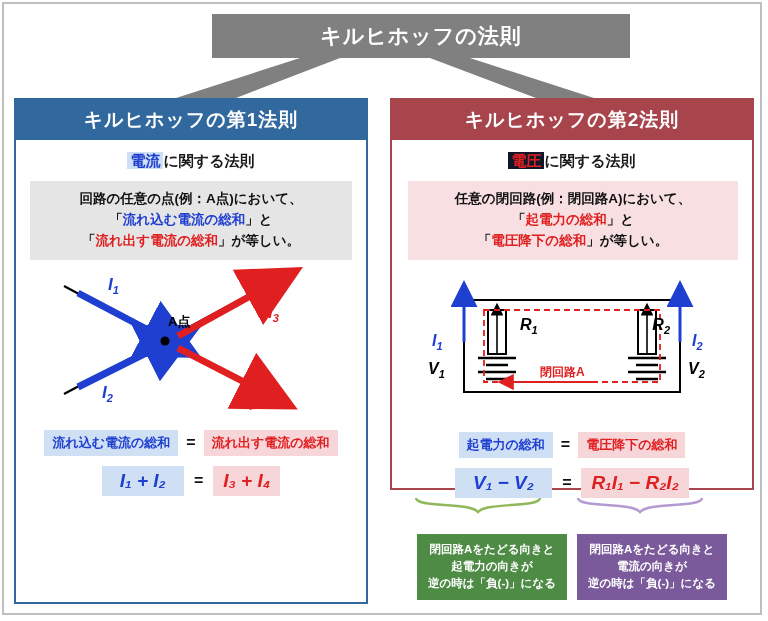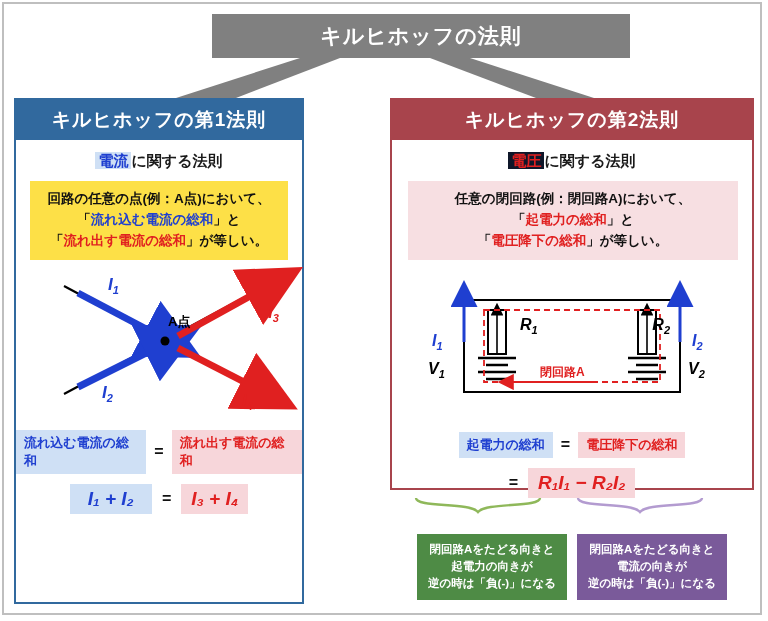--- a/index.html
+++ b/index.html
@@ -17,38 +17,38 @@
   
   .main-title{
     position:absolute;left:176px;top:14px;width:418px;height:44px;
     background:#808080;color:#ffffff;
     display:flex;align-items:center;justify-content:center;
     font-size:21px;font-weight:bold;letter-spacing:1px;margin-left:36px;
   }
   .connector{position:absolute;left:0;top:0;width:768px;height:621px;pointer-events:none;}
   
   .panel{position:absolute;box-sizing:border-box;background:#ffffff;}
-  .panel.left{left:14px;top:98px;width:290px;height:506px;border:2px solid #31699e;}
+  .panel.left{left:14px;top:98px;width:354px;height:506px;border:2px solid #31699e;}
   .panel.right{left:390px;top:98px;width:364px;height:392px;border:2px solid #a8444c;}
   .panel-head{
     height:40px;display:flex;align-items:center;justify-content:center;
     color:#fff;font-size:19px;font-weight:bold;letter-spacing:1px;
   }
   .panel.left .panel-head{background:#31699e;}
   .panel.right .panel-head{background:#a8444c;}
   .subject{
     margin-top:12px;text-align:center;font-size:15px;font-weight:bold;color:#1a1a1a;
   }
   .subject .kw-blue{color:#1f3fd0;background:#cfe0f5;padding:0 3px;}
   .subject .kw-red{color:#e02020;background:#0f172a;padding:0 3px;}
   .statement{
     margin:10px 14px 0 14px;padding:8px 6px;text-align:center;
     font-size:13.5px;font-weight:bold;line-height:1.55;color:#111;
   }
-  .panel.left .statement{background:#fde047;}
+  .panel.left .statement{background:#e5e5e5;}
   .panel.right .statement{background:#f7dfe2;margin-left:16px;}
   .blue-t{color:#1f3fd0;}
   .red-t{color:#e02020;}
   
   .eqbar{display:flex;align-items:center;justify-content:center;gap:8px;margin-top:6px;}
   .eqbar .chip{font-size:13px;font-weight:bold;padding:4px 8px;}
   .chip.blue{background:#cfe0f5;color:#1f3fd0;}
   .chip.red{background:#f7d6da;color:#e02020;}
   .eqsign{font-size:16px;font-weight:bold;color:#111;}
   .eqmath{display:flex;align-items:center;justify-content:center;gap:10px;margin-top:10px;font-style:italic;font-weight:bold;font-size:19px;}
@@ -201,20 +201,21 @@
     <text x="296" y="108" font-size="16" font-weight="bold" font-style="italic" fill="#000">V<tspan font-size="11" dy="4">2</tspan></text>
   </svg>
 
   <div class="eqbar">
     <span class="chip blue">起電力の総和</span>
     <span class="eqsign">=</span>
     <span class="chip red">電圧降下の総和</span>
   </div>
 
   <div class="eqmath">
+    <span class="math-blue">V₁ − V₂</span>
     <span class="eqsign">=</span>
     <span class="math-red">R₁I₁ − R₂I₂</span>
   </div>
 
   <svg width="360" height="16" viewBox="0 0 360 16" style="display:block;">
     <path d="M24,0 C24,10 78,4 86,14 C94,4 148,10 148,0" fill="none" stroke="#8fb85a" stroke-width="2.4"></path>
     <path d="M186,0 C186,10 240,4 248,14 C256,4 310,10 310,0" fill="none" stroke="#b39bd0" stroke-width="2.4"></path>
   </svg>
 
   <div class="notes">

